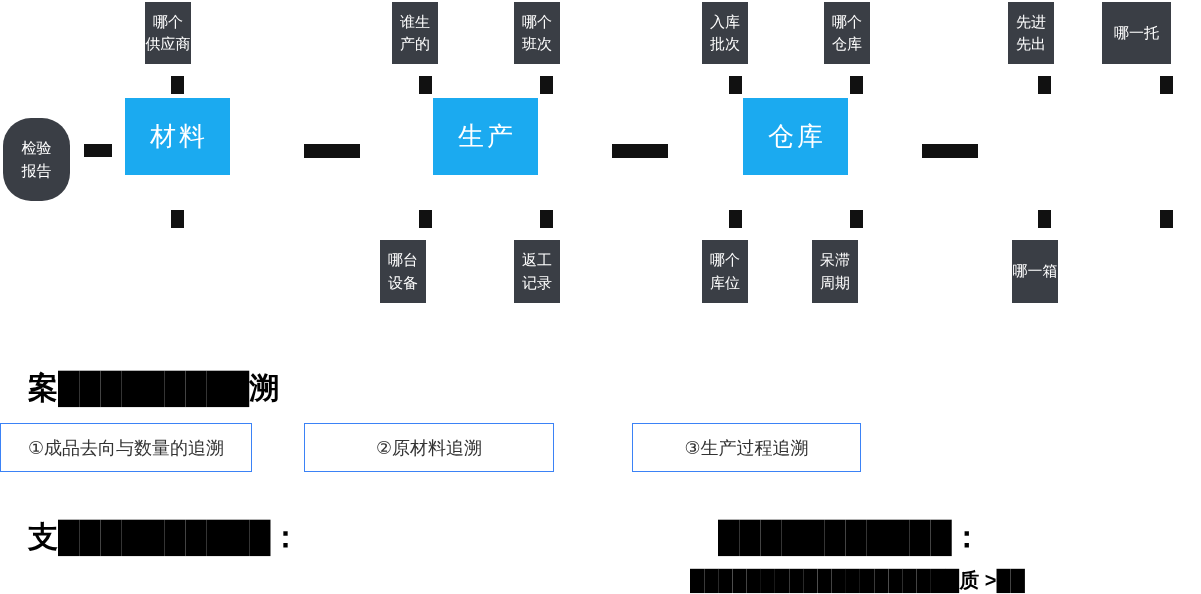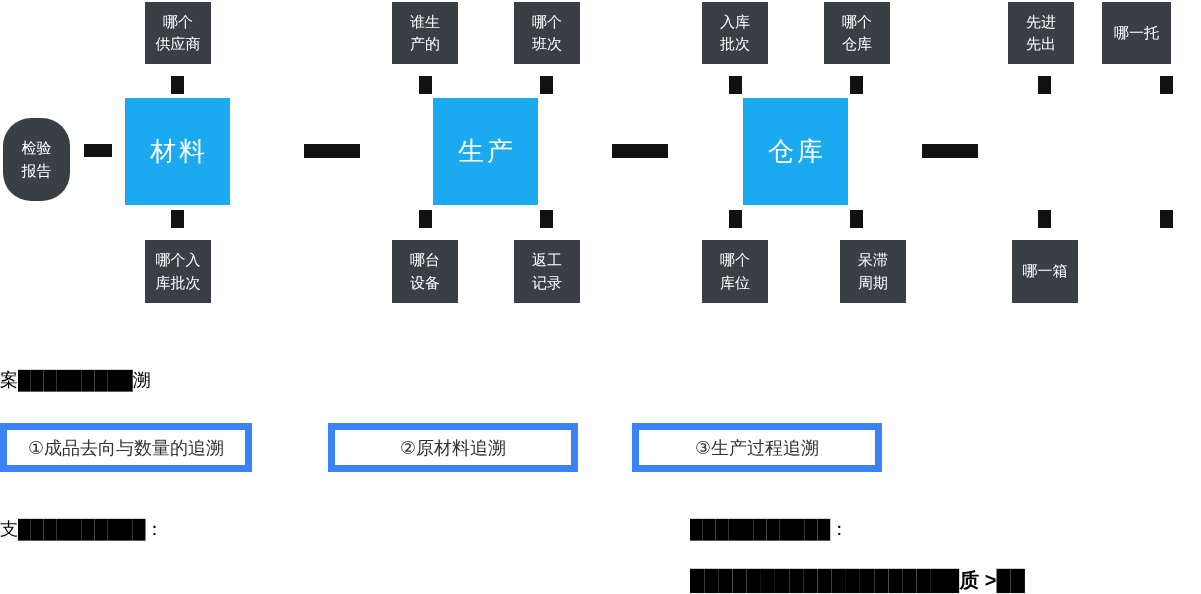--- a/index.html
+++ b/index.html
@@ -3,47 +3,47 @@
 <meta charset="utf-8">
 <style>
   * { margin:0; padding:0; box-sizing:border-box; }
   html,body { background:#ffffff; }
   .canvas {
     position:relative; width:1201px; height:594px;
     background:#ffffff; overflow:hidden;
     font-family:"Liberation Sans","DejaVu Sans",sans-serif;
   }
   .blue-box {
-    position:absolute; top:98px; width:105px; height:107px;
+    position:absolute; top:98px; width:105px; height:77px;
     background:var(--blue,#1baaf0); color:#ffffff;
     display:flex; align-items:center; justify-content:center;
     font-size:26px; font-weight:500; letter-spacing:3px; text-indent:3px;
   }
   .dark-box {
-    position:absolute; width:66px; height:62px;
+    position:absolute; width:46px; height:62px;
     background:var(--dark,#3a3e45); color:#ffffff;
     display:flex; align-items:center; justify-content:center;
     text-align:center; font-size:15px; line-height:1.5; white-space:pre-line;
   }
   .dark-box.tall { height:83px;border-radius:28px; }
   .dark-box.row2 { top:2px; }
   .dark-box.row3 { top:240px; height:63px; }
   .vbar { position:absolute; width:13px; height:18px; background:var(--connector,#111); }
   .vbar.up { top:76px; }
   .vbar.down { top:210px; }
   .hbar { position:absolute; top:144px; height:14px; background:var(--connector,#111); }
   .trace-box {
     position:absolute; top:423px; height:49px;
-    border:7px solid #3b82f6; background:#ffffff;
+    border:1px solid #3b82f6; background:#ffffff;
     display:flex; align-items:center; justify-content:center;
     font-size:18px; color:#333333;
   }
   .heading {
-    position:absolute; font-size:18px; font-weight:normal;
-    color:#000000; white-space:pre;
+    position:absolute; font-size:30px; font-weight:bold;
+    color:#000000; white-space:pre;margin-left:28px;
   }
   .chain {
     position:absolute; top:567px; font-size:20px; font-weight:bold;
     color:#000000; white-space:pre;
   }
 </style>
 </head>
 <body>
 
 <div class="canvas">
@@ -55,63 +55,61 @@
   <div class="hbar" style="left:304px;width:56px"></div>
   <div class="hbar" style="left:612px;width:56px"></div>
   <div class="hbar" style="left:922px;width:56px"></div>
 
   <div class="dark-box tall" style="left:3px;top:118px;width:67px">检验
 报告</div>
   <div class="hbar" style="left:84px;width:28px;height:13px"></div>
   <div class="dark-box row2" style="left:145px">哪个
 供应商</div>
   <div class="vbar up" style="left:171px"></div>
-  <div class="dark-box row3" style="left:145px">哪个入
-库批次</div>
   <div class="vbar down" style="left:171px"></div>
 
   <div class="dark-box row2" style="left:392px">谁生
 产的</div>
   <div class="vbar up" style="left:419px"></div>
   <div class="dark-box row2" style="left:514px">哪个
 班次</div>
   <div class="vbar up" style="left:540px"></div>
-  <div class="dark-box row3" style="left:392px">哪台
+  <div class="dark-box row3" style="left:380px">哪台
 设备</div>
   <div class="vbar down" style="left:419px"></div>
   <div class="dark-box row3" style="left:514px">返工
 记录</div>
   <div class="vbar down" style="left:540px"></div>
 
   <div class="dark-box row2" style="left:702px">入库
 批次</div>
   <div class="vbar up" style="left:729px"></div>
   <div class="dark-box row2" style="left:824px">哪个
 仓库</div>
   <div class="vbar up" style="left:850px"></div>
   <div class="dark-box row3" style="left:702px">哪个
 库位</div>
   <div class="vbar down" style="left:729px"></div>
-  <div class="dark-box row3" style="left:840px">呆滞
+  <div class="dark-box row3" style="left:812px">呆滞
 周期</div>
   <div class="vbar down" style="left:850px"></div>
 
   <div class="dark-box row2" style="left:1008px">先进
 先出</div>
   <div class="vbar up" style="left:1038px"></div>
   <div class="dark-box row2" style="left:1102px;width:69px">哪一托</div>
   <div class="vbar up" style="left:1160px"></div>
   <div class="dark-box row3" style="left:1012px">哪一箱</div>
   <div class="vbar down" style="left:1038px"></div>
   <div class="vbar down" style="left:1160px"></div>
 
   <div class="heading" style="left:0;top:368px">案█████████溯</div>
 
   <div class="trace-box" style="left:0;width:252px">①成品去向与数量的追溯</div>
-  <div class="trace-box" style="left:328px;width:250px">②原材料追溯</div>
-  <div class="trace-box" style="left:632px;width:250px">③生产过程追溯</div>
+  <div class="trace-box" style="left:304px;width:250px">②原材料追溯</div>
+  <div class="trace-box" style="left:632px;width:229px">③生产过程追溯</div>
 
   <div class="heading" style="left:0;top:517px">支██████████：</div>
   <div class="heading" style="left:690px;top:517px">███████████：</div>
 
   <div class="chain" style="left:690px">███████████████████质 &gt;██</div>
 
 </div>
 
 </body></html>

